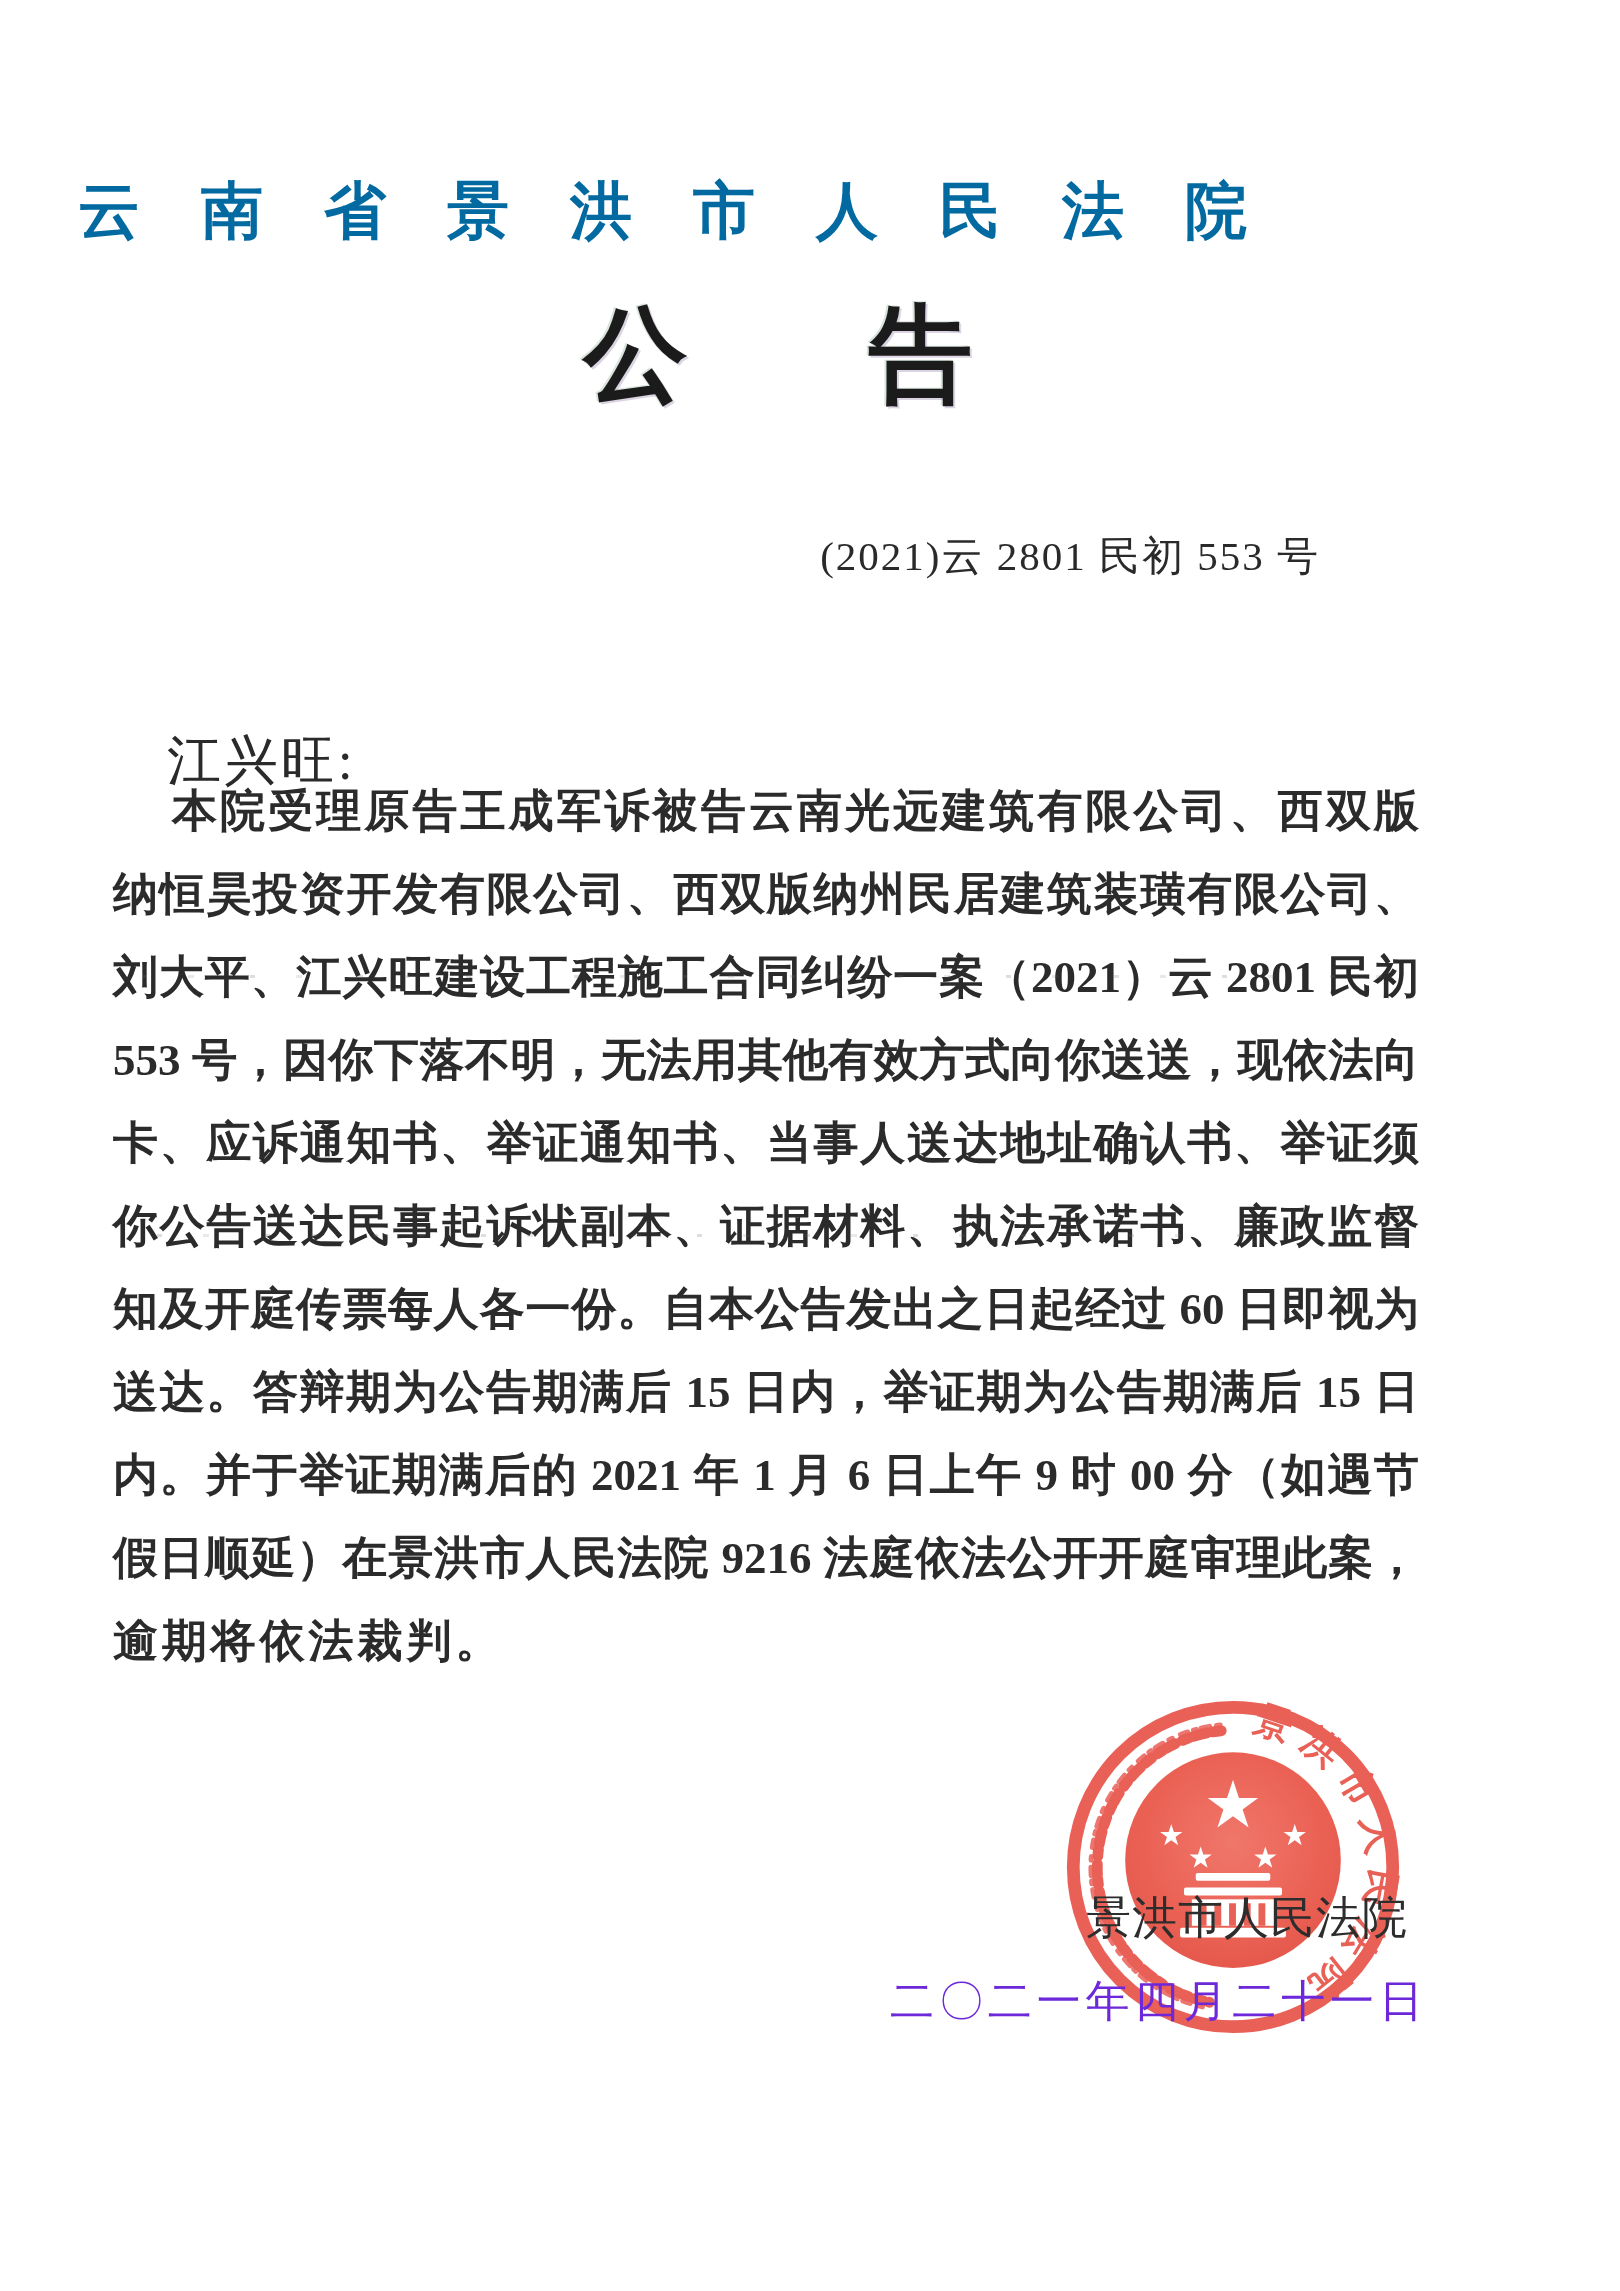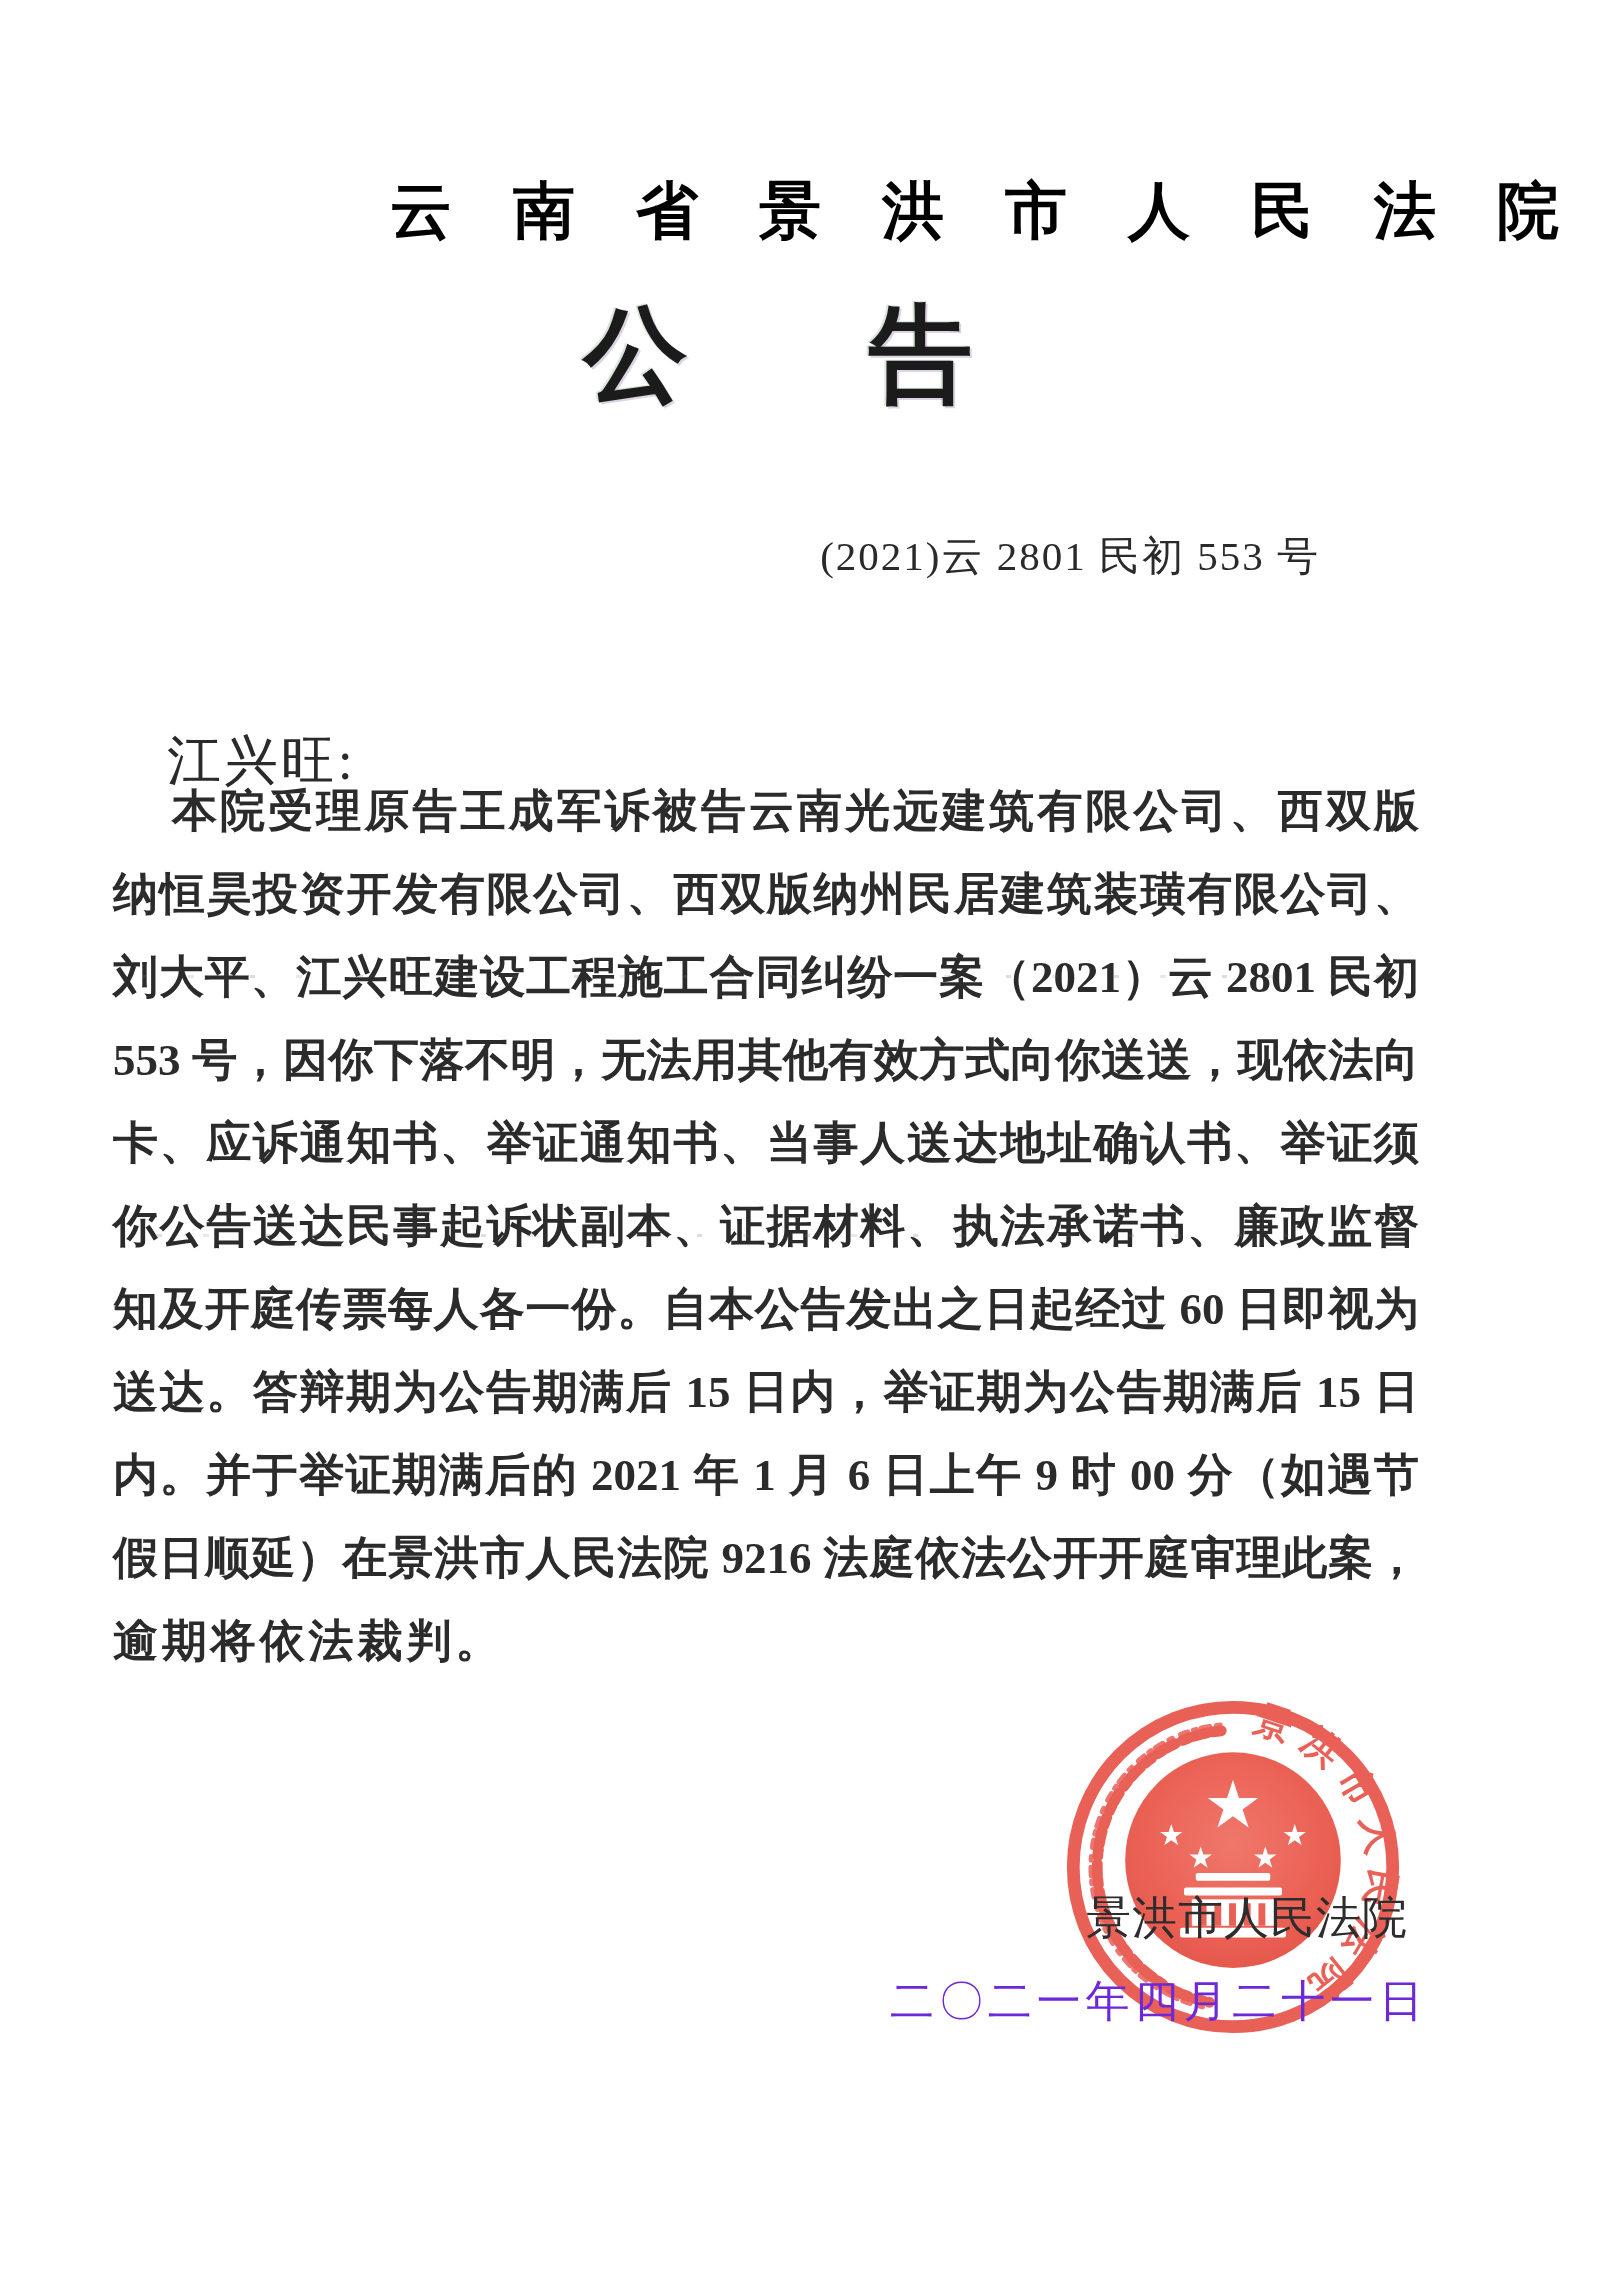--- a/index.html
+++ b/index.html
@@ -8,23 +8,23 @@
     width:1620px;height:2292px;
     margin:0 auto;
     background:#ffffff;
     font-family:"Liberation Serif","DejaVu Serif",serif;
     color:#262626;
     overflow:hidden;
   }
   
   .court-header{
     position:absolute;top:169px;left:0;width:100%;
-    text-align:right;
-    font-size:62px;font-weight:600;color:#000000;
-    letter-spacing:61px;padding-left:33px;box-sizing:border-box;
+    text-align:left;
+    font-size:62px;font-weight:600;color:#0369a1;
+    letter-spacing:61px;padding-left:78px;box-sizing:border-box;
     white-space:nowrap;
   }
   .doc-title{
     position:absolute;top:286px;left:0;width:100%;
     text-align:center;
     font-size:104px;font-weight:600;color:#1b1b1b;
     letter-spacing:181px;padding-left:117px;box-sizing:border-box;
     white-space:nowrap;
     text-shadow:2px 2px 0 rgba(75,45,115,.20), -2px -1px 0 rgba(45,105,55,.18);
   }

